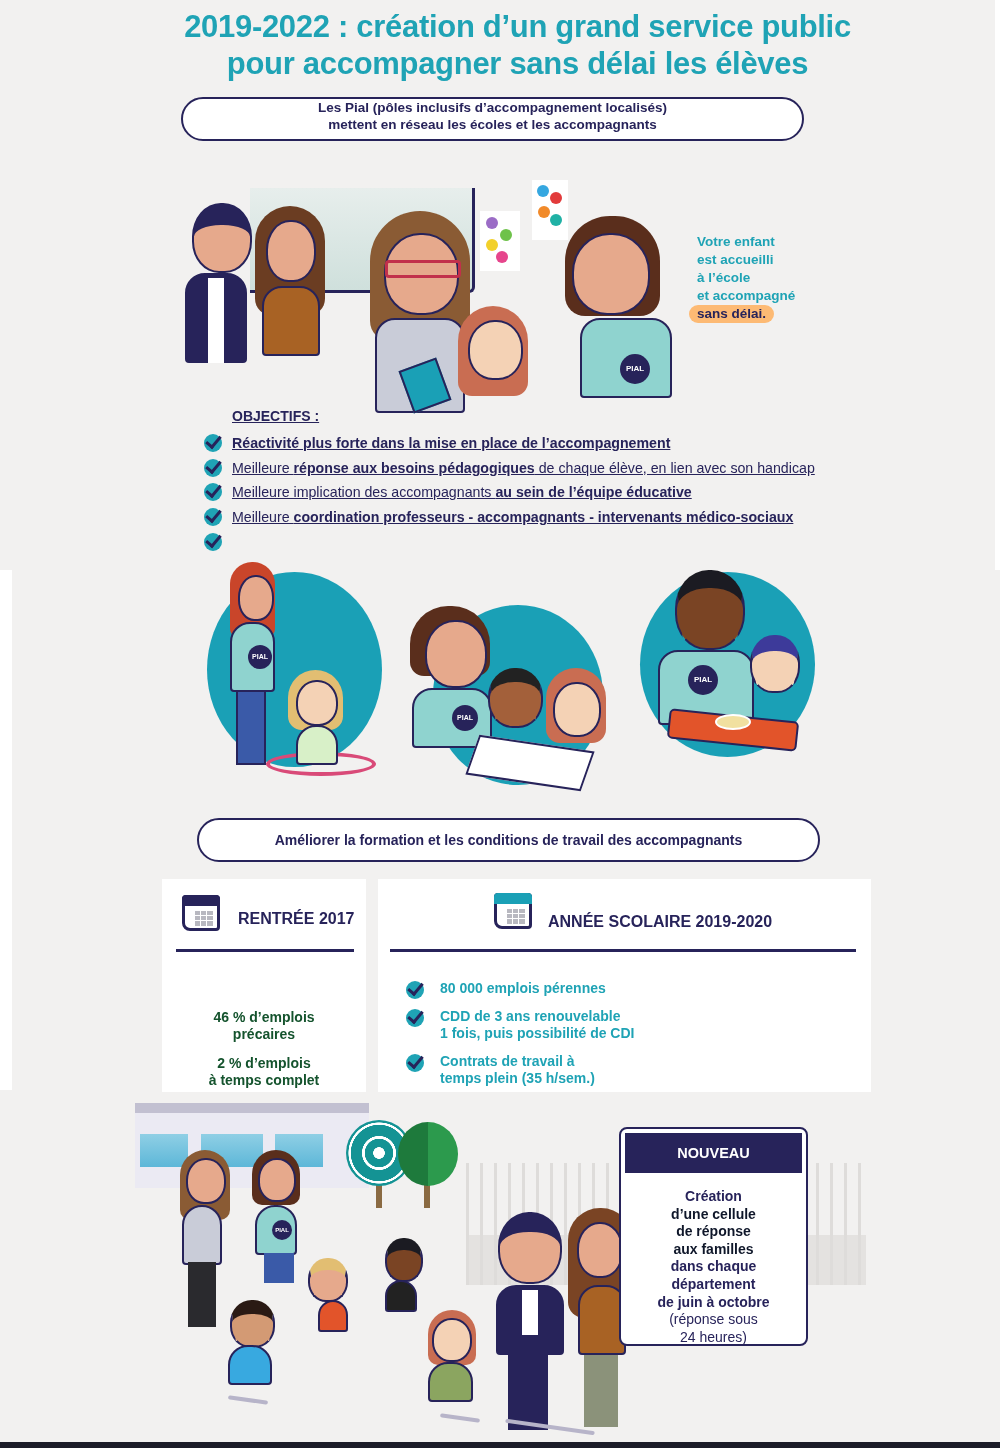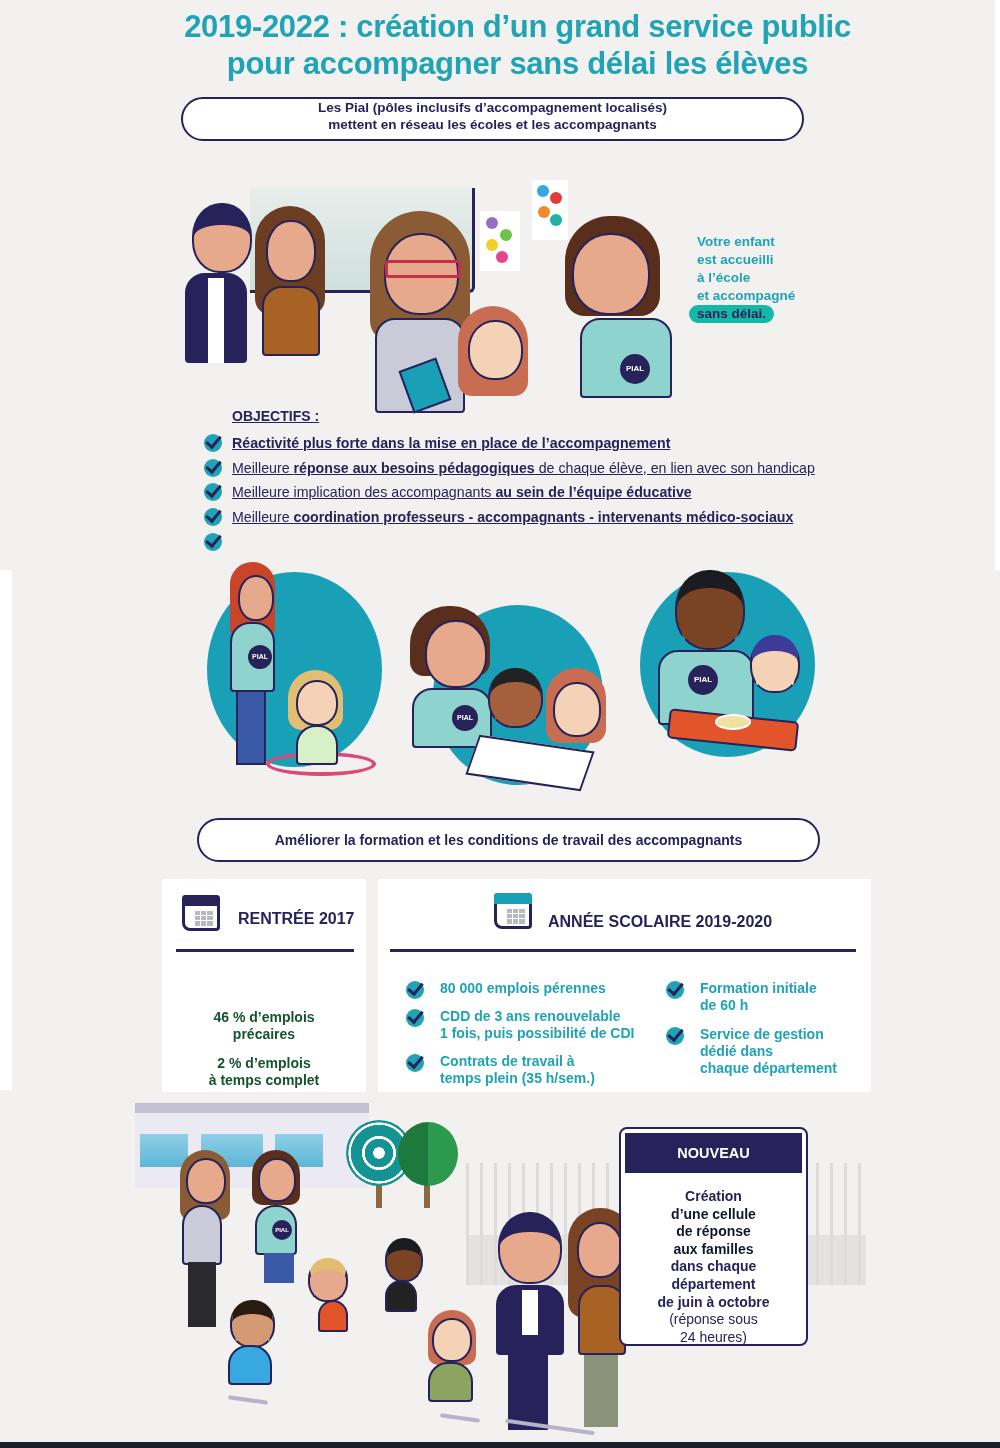--- a/index.html
+++ b/index.html
@@ -32,21 +32,21 @@
   }
   .pill1 { left: 181px; top: 97px; width: 623px; height: 44px; font-size: 13.5px; line-height: 17px; }
   .pill2 { left: 197px; top: 818px; width: 623px; height: 44px; font-size: 14px; line-height: 40px; }
 
   
   .callout {
     left: 697px; top: 233px; width: 140px; font-size: 13.5px; font-weight: bold;
     color: #1fa3b5; line-height: 18px;
   }
   .callout .hl {
-    display: inline-block; background:#14b8a6; color:#27235a; border-radius: 10px;
+    display: inline-block; background:#fdba74; color:#27235a; border-radius: 10px;
     padding: 0 8px; margin-left: -8px;
   }
 
   
   .obj-head {
     left: 232px; top: 408px; font-size: 14px; font-weight: bold; text-decoration: underline;
     color: #27235a;
   }
   .obj-list { left: 204px; top: 431px; width: 700px; list-style: none; text-decoration: underline; }
   .obj-list li {
@@ -274,24 +274,20 @@
 <div class="abs panel panel-right">
   <div class="cal" style="left:116px;top:14px;--calc:#1aa0b6;">
       <div class="grid"></div>
     </div>
   <div class="panel-head" style="left:170px;top:34px;">ANNÉE SCOLAIRE 2019-2020</div>
   <div class="panel-rule" style="left:12px;top:70px;width:466px;"></div>
   <ul class="rlist" style="left:28px;top:101px;width:270px;">
     <li><span class="chk"></span><span>80 000 emplois pérennes</span></li>
     <li><span class="chk"></span><span>CDD de 3 ans renouvelable</span><br><span>1 fois, puis possibilité de CDI</span></li>
     <li><span class="chk"></span><span>Contrats de travail à</span><br><span>temps plein (35 h/sem.)</span></li>
-  </ul>
-  <ul class="rlist" style="left:288px;top:101px;width:200px;">
-    <li style="margin-bottom:12px;"><span class="chk"></span><span>Formation initiale</span><br><span>de 60 h</span></li>
-    <li><span class="chk"></span><span>Service de gestion</span><br><span>dédié dans</span><br><span>chaque département</span></li>
   </ul>
 </div>
 
 <div class="abs building"></div>
 <div class="abs building-roof"></div>
 <div class="abs win" style="left:140px;width:48px;"></div>
 <div class="abs win" style="left:201px;width:62px;"></div>
 <div class="abs win" style="left:275px;width:48px;"></div>
 <div class="abs fence-base"></div>
 <div class="abs fence"></div>

